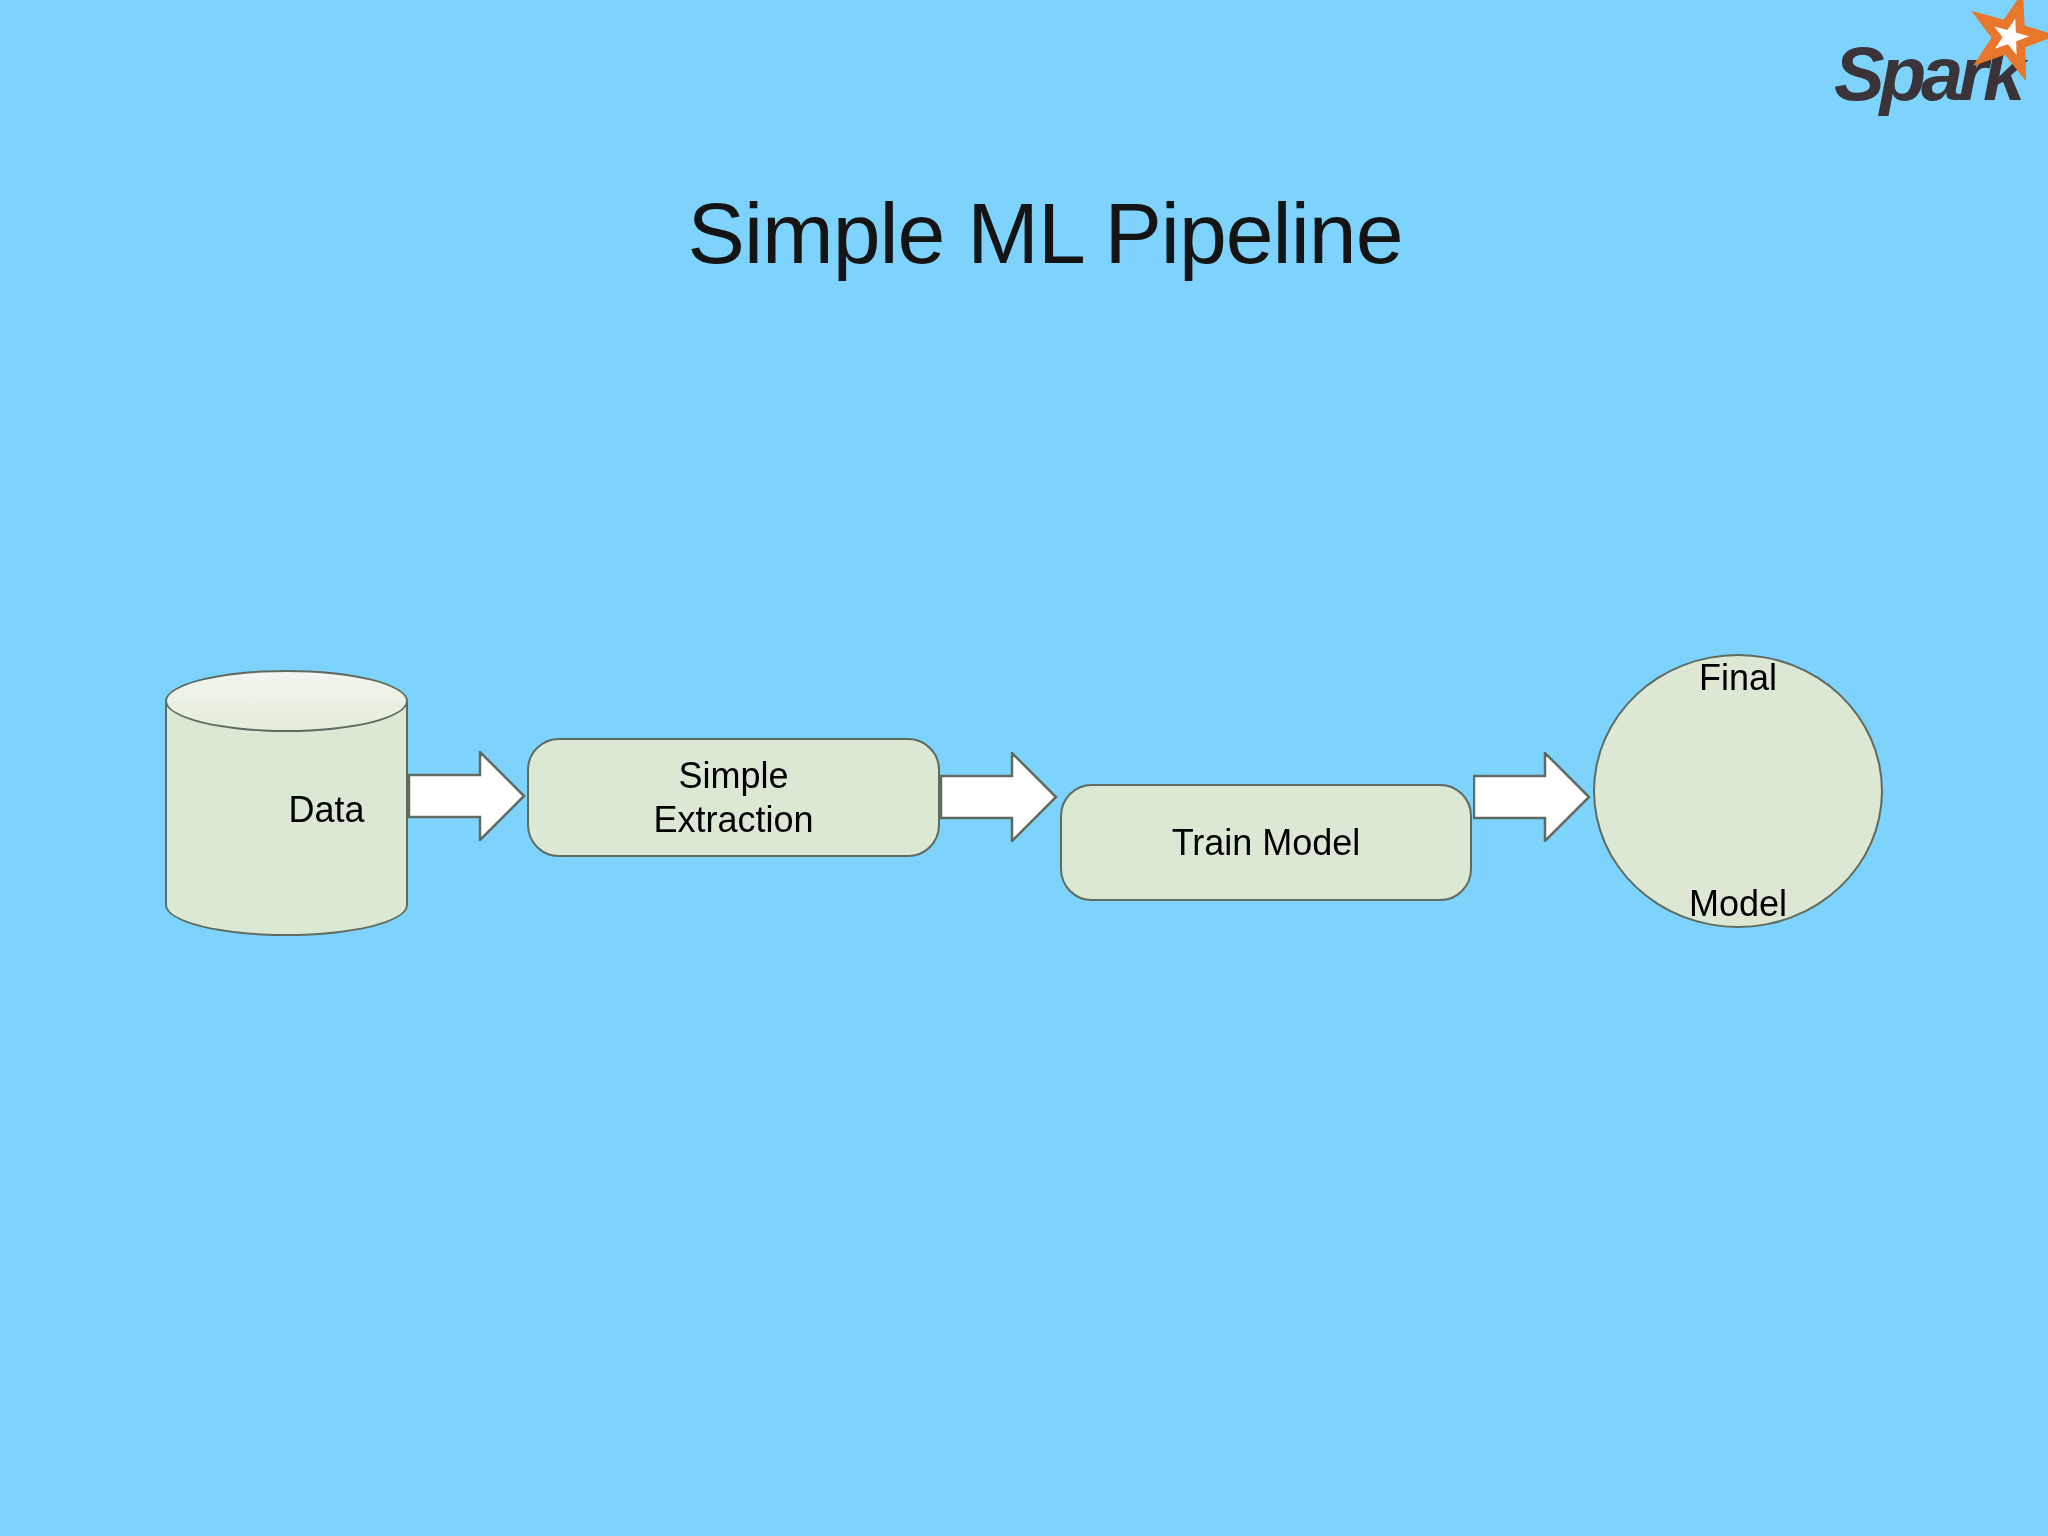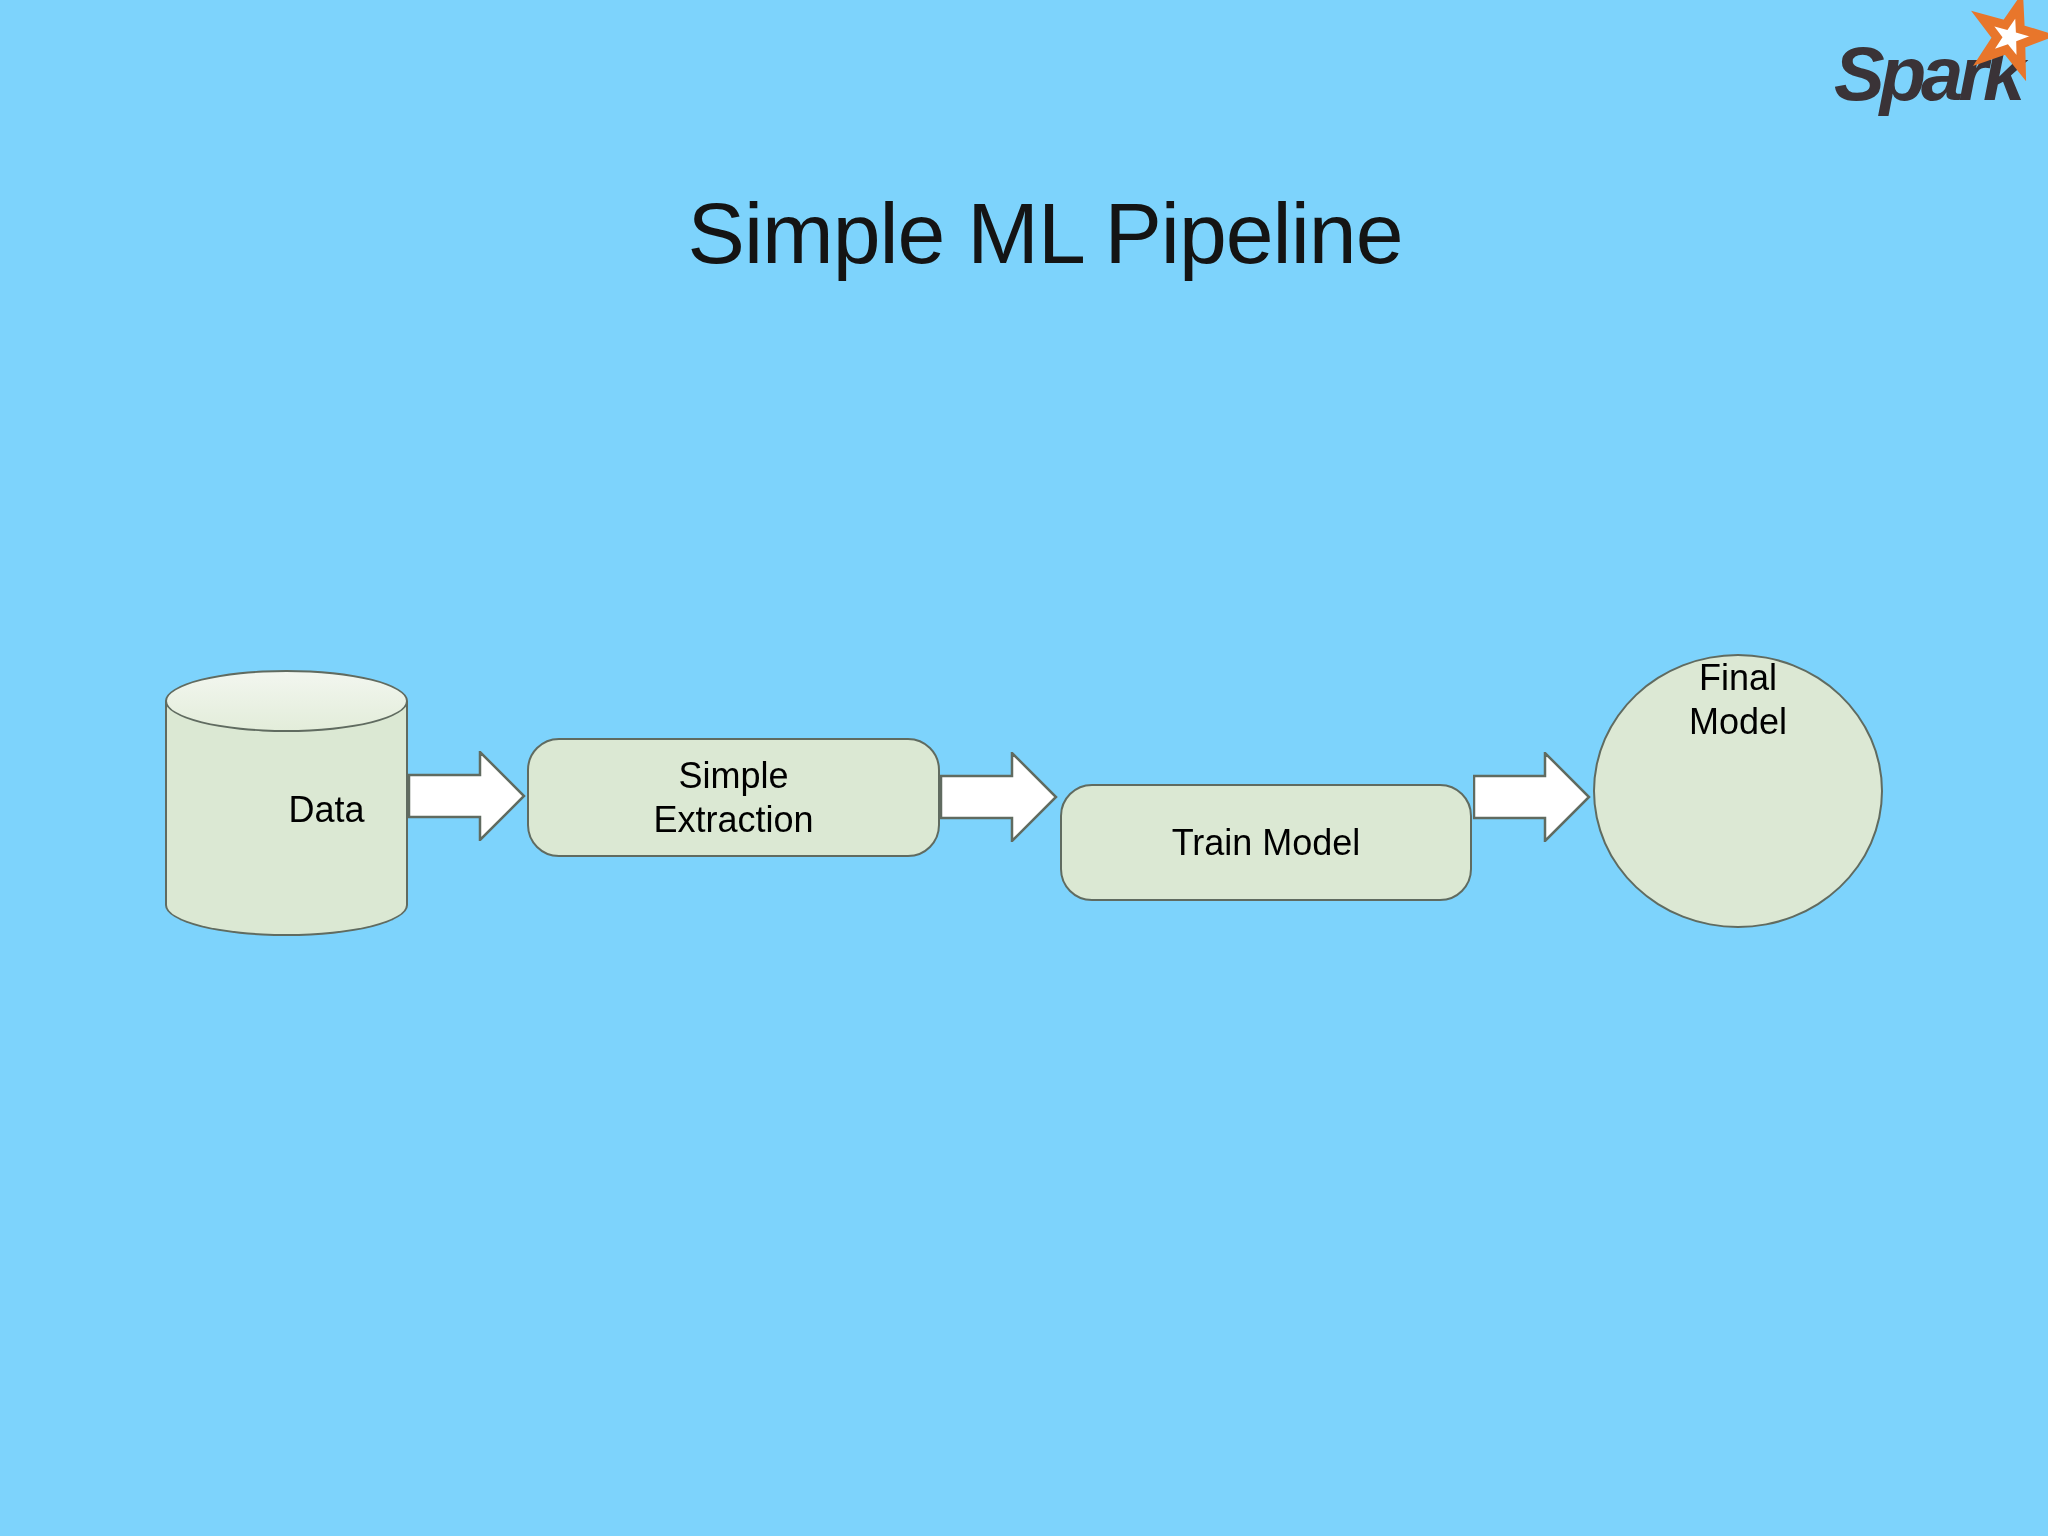--- a/index.html
+++ b/index.html
@@ -50,21 +50,21 @@
     background:#dbe8d3;border:2.5px solid #606b60;border-radius:32px;
     display:flex;flex-direction:column;align-items:center;justify-content:center;
     font-size:36px;line-height:44px;color:#000;text-align:center;
   }
   .box-feature{left:527px;top:738px;width:413px;height:119px;}
   .box-train{left:1060px;top:740px;width:412px;height:117px;margin-top:44px;}
   .node-circle{
     position:absolute;left:1593px;top:654px;width:290px;height:274px;
     box-sizing:border-box;
     background:#dce8d4;border:2.5px solid #606b60;border-radius:50%;
-    display:flex;flex-direction:column;align-items:center;justify-content:flex-start;
+    display:flex;flex-direction:column;align-items:center;justify-content:space-between;
     font-size:36px;line-height:44px;color:#000;text-align:center;
   }
   .arrow{position:absolute;width:118px;height:90px;}
   .arrow polygon{fill:#ffffff;stroke:#606b60;stroke-width:2.5;stroke-linejoin:miter;}
   .arrow-1{left:408px;top:751px;}
   .arrow-2{left:940px;top:752px;}
   .arrow-3{left:1473px;top:752px;}
   .page-number{
     position:absolute;top:1454px;left:0;width:100%;
     text-align:center;font-size:44px;line-height:1;color:#1a1a1a;

